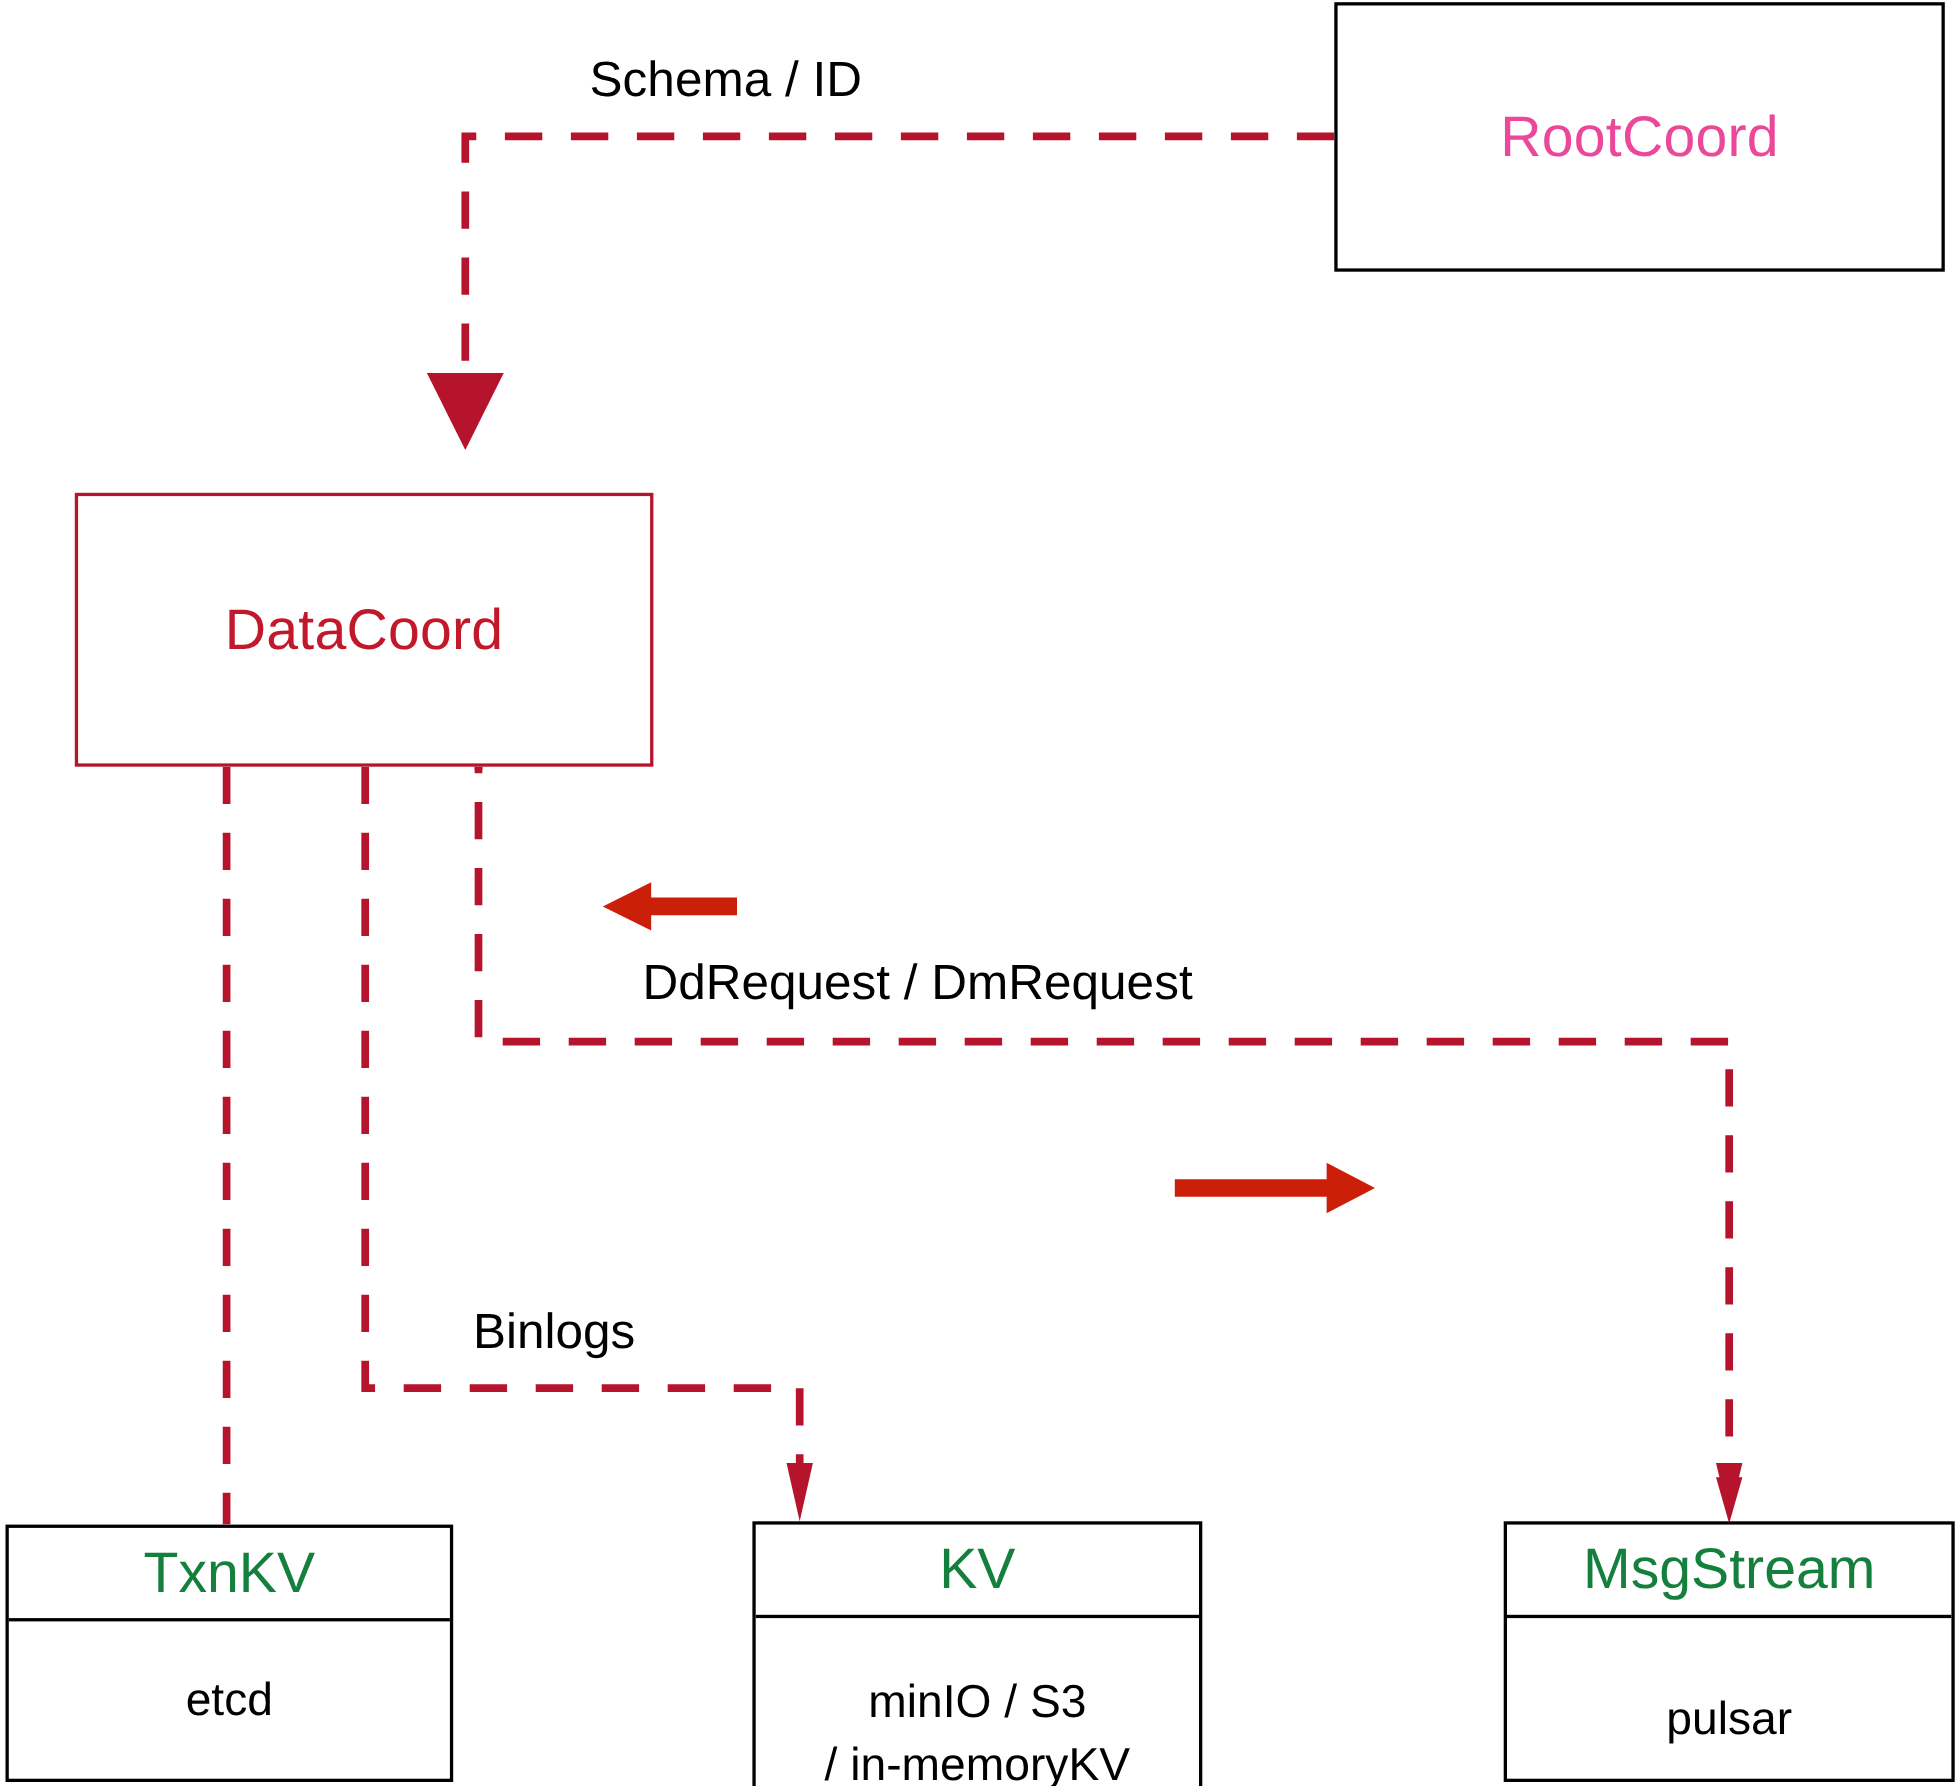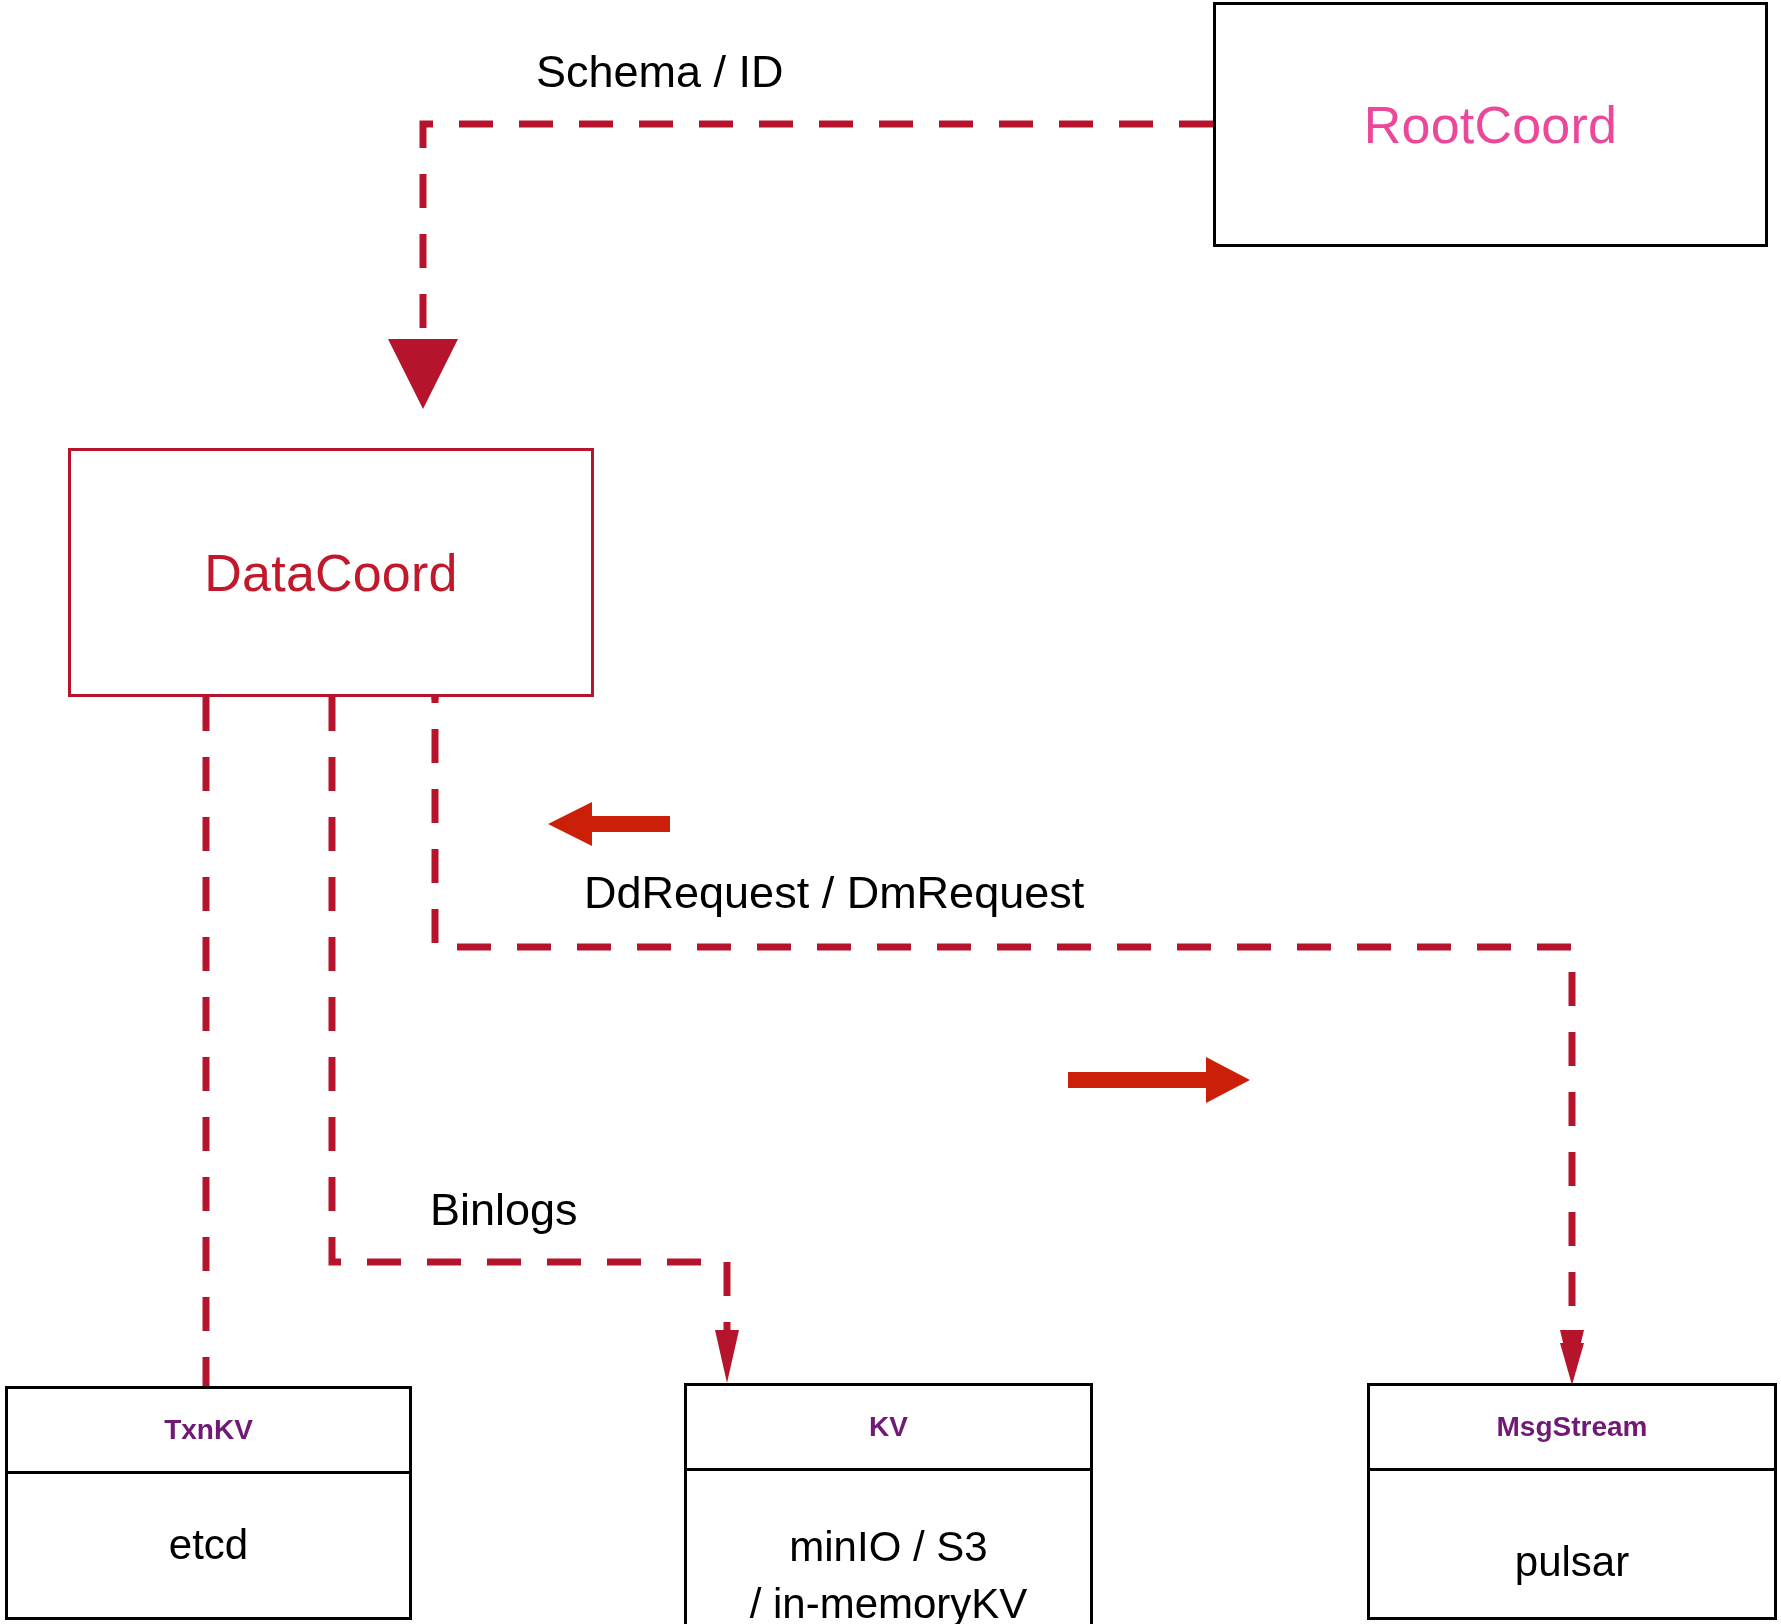--- a/index.html
+++ b/index.html
@@ -52,23 +52,23 @@
     display: flex;
     flex-direction: column;
   }
   .node-split .hdr {
     flex: 0 0 auto;
     height: 82px;
     display: flex;
     align-items: center;
     justify-content: center;
     border-bottom: 3px solid #000000;
-    font-weight: bold;
-    font-size: 28px;
-    color: #701a75;
+    font-weight: normal;
+    font-size: 52px;
+    color: #15803d;
   }
   .node-split .body {
     flex: 1 1 auto;
     display: flex;
     flex-direction: column;
     align-items: center;
     justify-content: center;
     font-size: 42px;
     color: #000000;
     line-height: 1.35;

